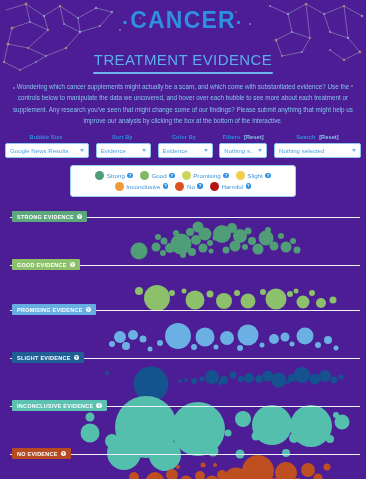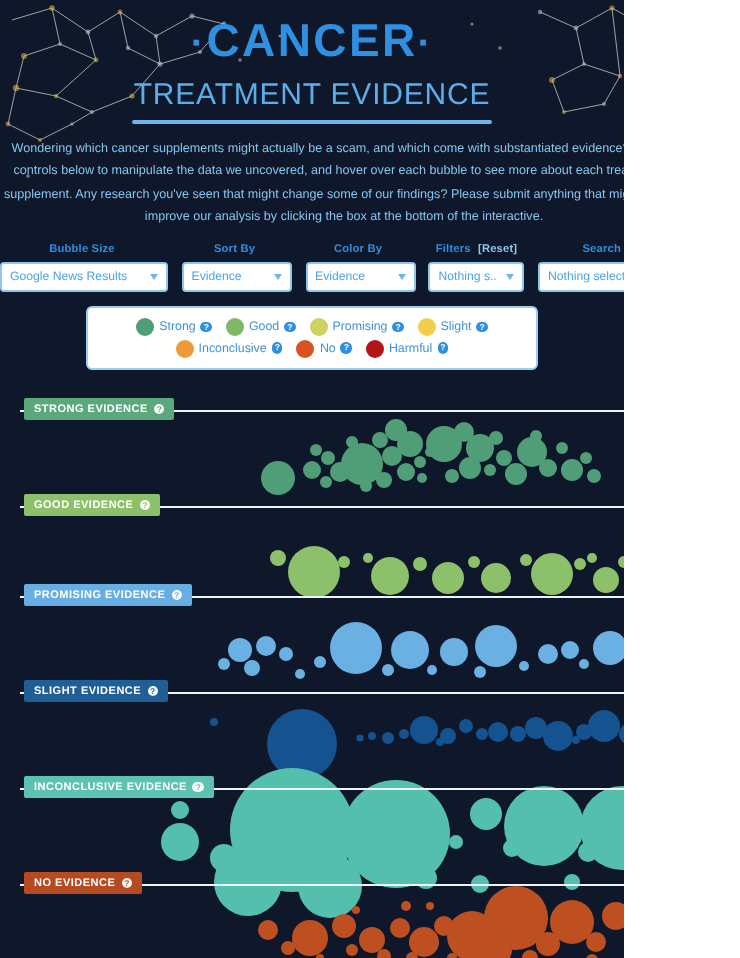--- a/index.html
+++ b/index.html
@@ -2,35 +2,35 @@
 <html><head>
 <meta charset="utf-8">
 <style>
   html,body{margin:0;padding:0;}
   body{
     width:370px;height:479px;overflow:hidden;
     background:#ffffff;
     font-family:"Liberation Sans", sans-serif;
     position:relative;
   }
-  #app{position:relative;width:312px;height:479px;overflow:hidden;background:#0f172a;}
+  #app{position:relative;width:366px;height:479px;overflow:hidden;background:#4c1d95;}
 
   
   .bg-pattern{position:absolute;left:0;top:0;width:370px;height:479px;pointer-events:none;z-index:0;}
 
   
   .header{position:relative;z-index:2;padding-top:9px;text-align:center;}
   .title-main{
     font-size:23px;font-weight:bold;letter-spacing:1.2px;
     color:#2f8fe0;line-height:1.0;
   }
   .title-main .dot{font-weight:bold;font-size:20px;vertical-align:middle;}
   .title-sub{
     font-size:15px;font-weight:normal;letter-spacing:0.4px;
-    color:#5aaeea;line-height:1.15;margin-top:7px;text-align:center;
+    color:#5aaeea;line-height:1.15;margin-top:19px;text-align:center;
   }
   .title-rule{
     width:180px;height:2px;background:#6fb6ea;margin:4px auto 0 auto;border-radius:1px;
   }
 
   .intro{
     position:relative;z-index:2;
     width:344px;margin:7px auto 0 auto;
     font-size:6.3px;line-height:1.78;
     color:#85c5ee;text-align:center;

